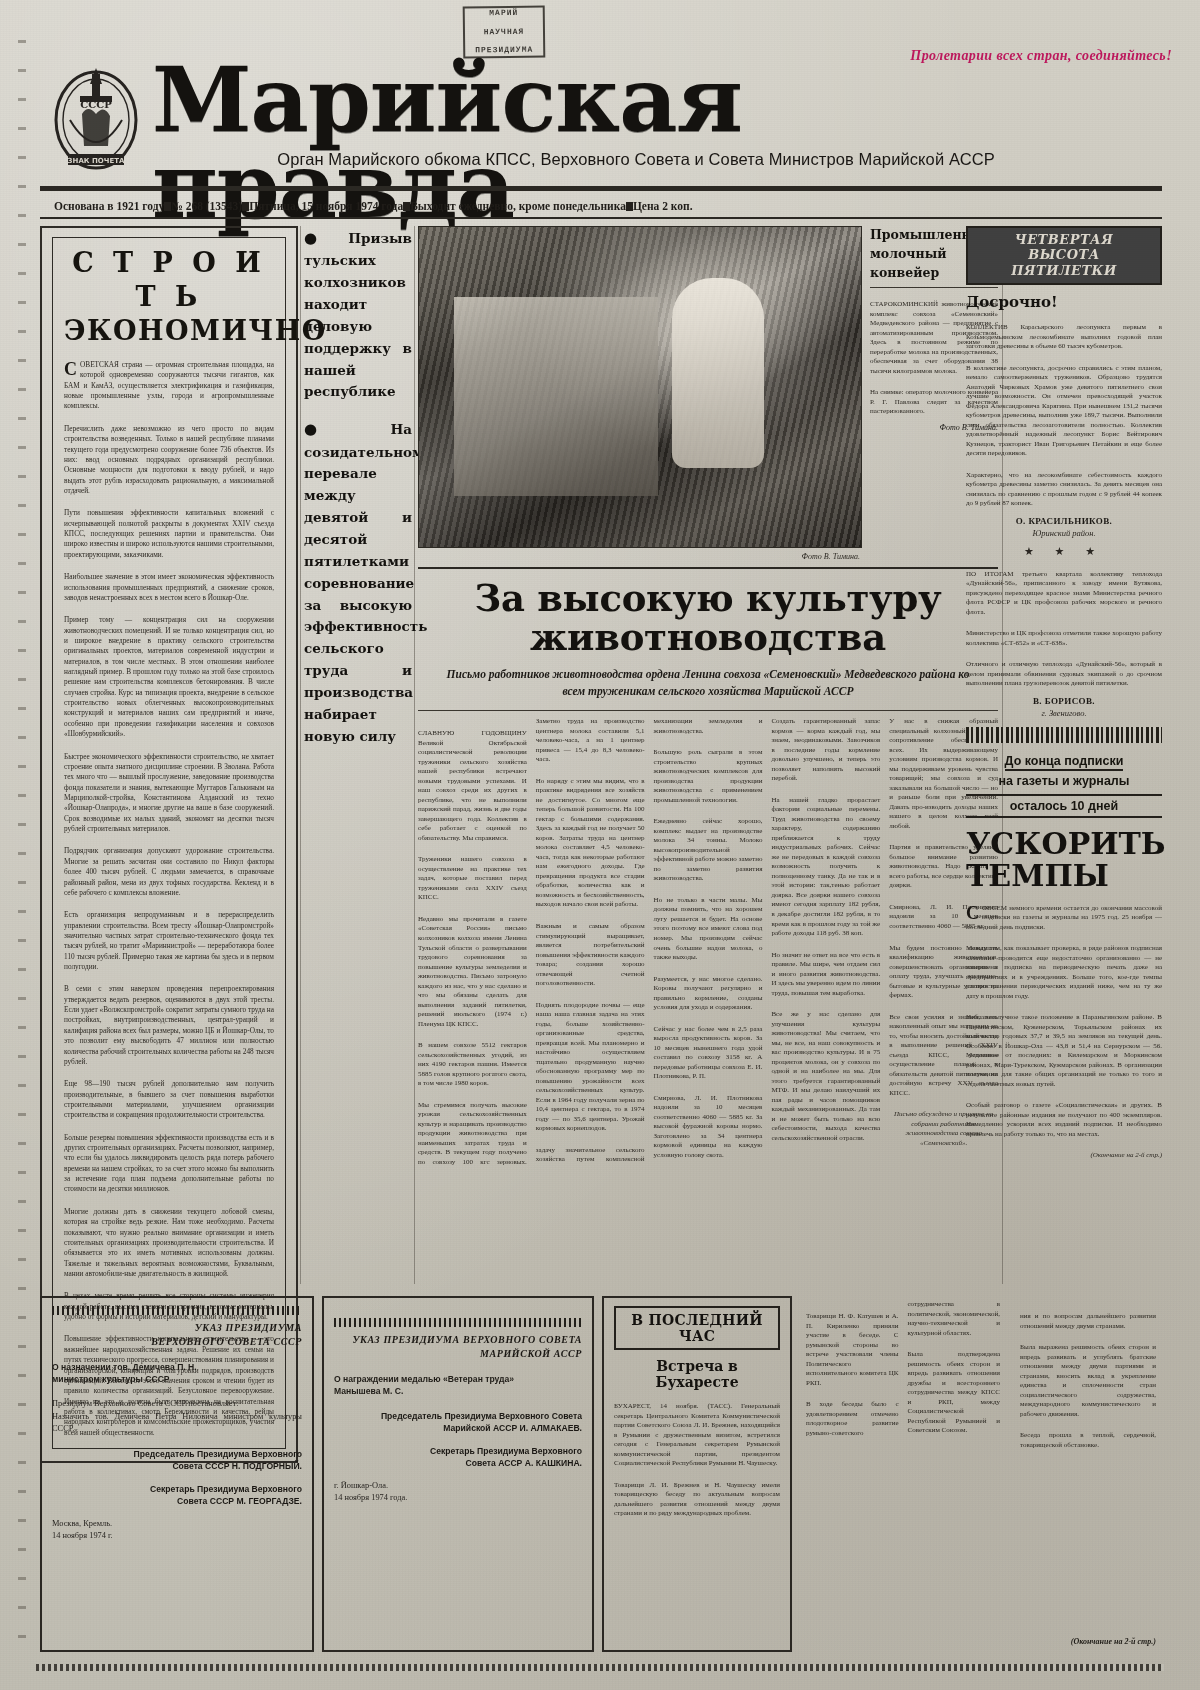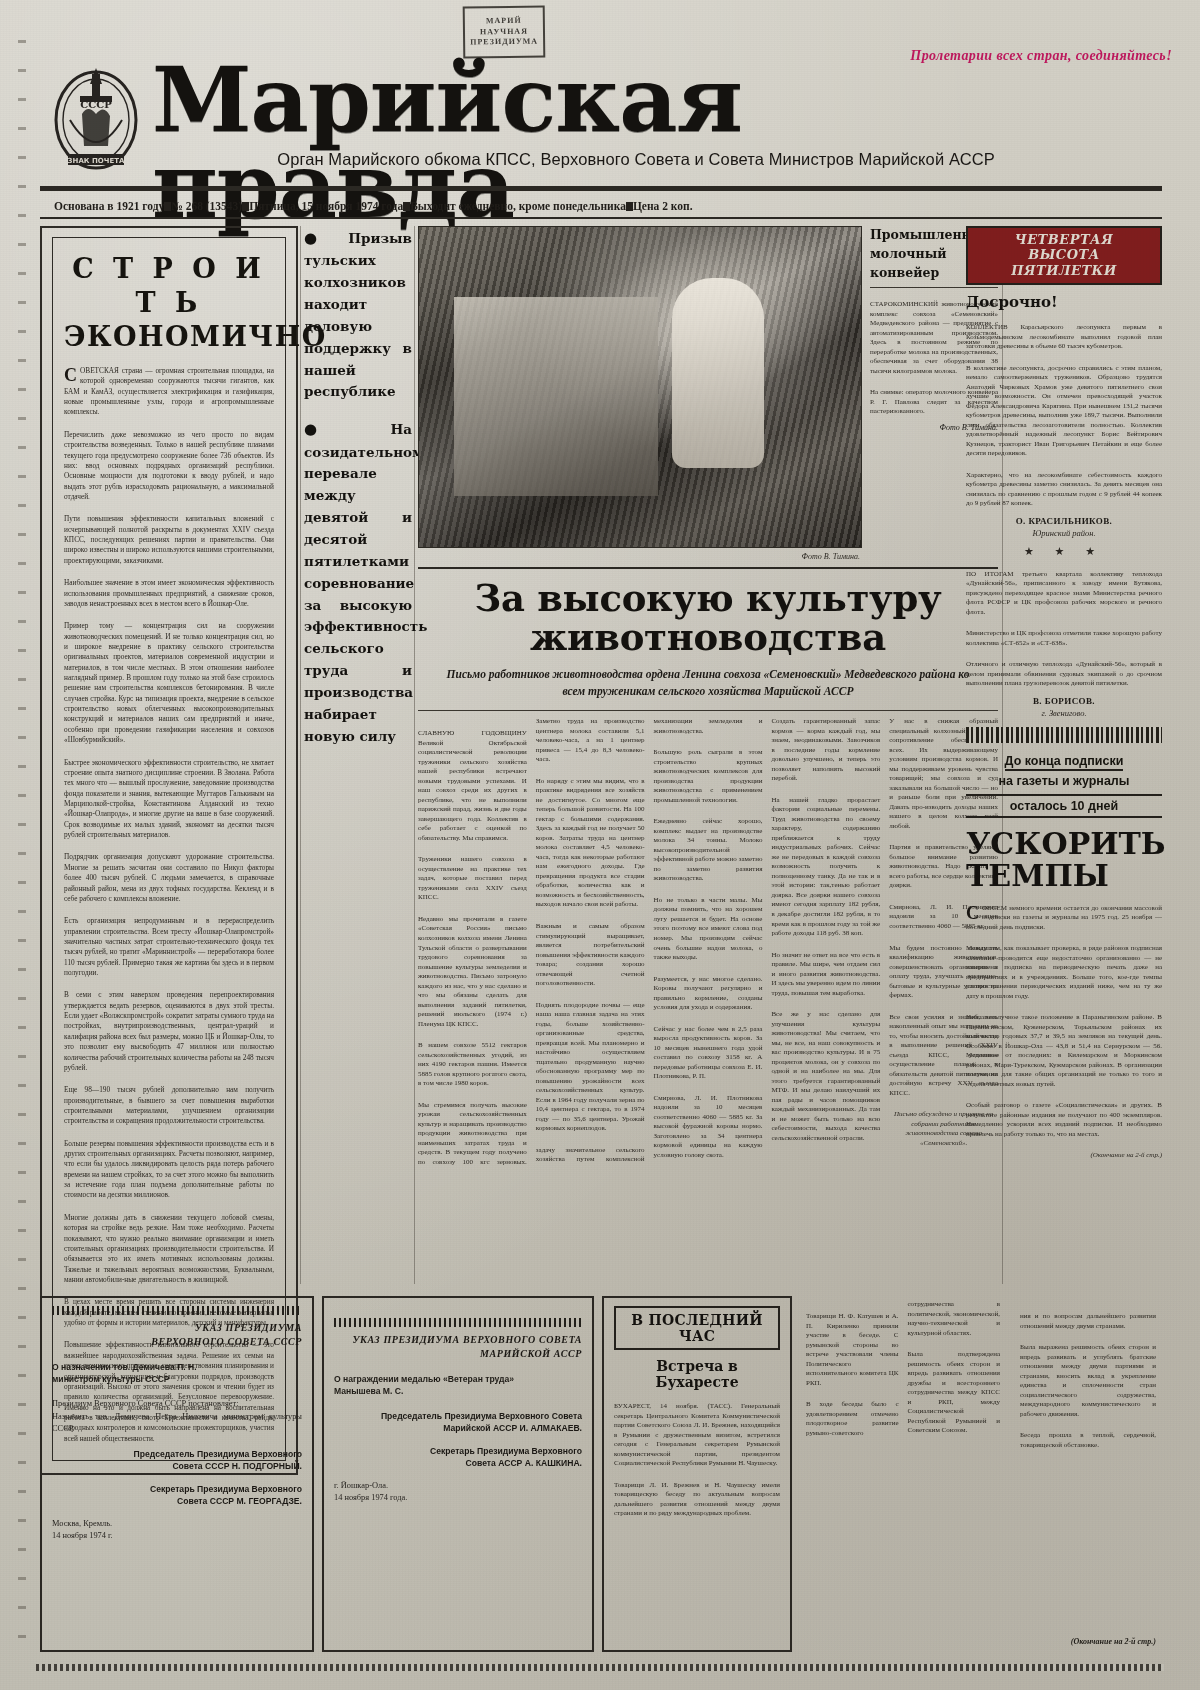--- a/index.html
+++ b/index.html
@@ -24,22 +24,22 @@
       repeating-linear-gradient(0deg, rgba(0,0,0,.05) 0 1px, rgba(255,255,255,.04) 1px 2px),
       repeating-linear-gradient(90deg, rgba(0,0,0,.035) 0 1px, rgba(255,255,255,.03) 1px 3px);
     mix-blend-mode:multiply;
   }
   .sheet{position:absolute;inset:0;}
 
   
   .stamp{
     position:absolute;left:463px;top:6px;width:78px;height:48px;
     border:2px solid #2a2722;
-    display:flex;flex-direction:column;align-items:center;justify-content:center;
-    font-family:Liberation Serif, serif;font-weight:bold;
+    display:flex;flex-direction:column;align-items:center;justify-content:space-between;
+    font-family:Liberation Mono, monospace;font-weight:bold;
     font-size:8px;letter-spacing:1px;line-height:1.35;color:#221f1b;
     transform:rotate(-.7deg);opacity:.85;
   }
   .slogan{
     position:absolute;right:28px;top:48px;
     font-family:"Liberation Serif",serif;font-style:italic;font-weight:bold;
     font-size:14px;letter-spacing:.4px;color:#be185d;
   }
   .emblem{position:absolute;left:40px;top:62px;width:112px;height:110px;}
   .title{
@@ -67,21 +67,21 @@
   .col{position:absolute;top:0;}
   .c1{left:0;width:258px;}
   .c2{left:264px;width:108px;}
   .c3{left:378px;width:580px;}
   .c4{left:926px;width:196px;}
 
   .vrule{position:absolute;top:0;width:1px;height:1058px;background:#5d584e;opacity:.55;}
 
   
   .frame{border:2px solid #2e2b26;padding:9px 10px 12px;box-sizing:border-box;}
-  .frame-inner{border:1px solid #2e2b26;padding:10px 11px;box-sizing:border-box;}
+  .frame-inner{border:1px solid #2e2b26;padding:4px 11px;box-sizing:border-box;}
   .lead-h{
     text-align:center;font-family:"DejaVu Serif",serif;font-weight:bold;
     font-size:27px;letter-spacing:5px;line-height:1.26;color:#16140f;margin:4px 0 12px;
   }
   .lead-h .l2{letter-spacing:1.5px;}
 
   p.body{
     margin:12px 0 6px;text-align:justify;
     font-family:"Liberation Serif",serif;font-size:7.3px;line-height:1.42;
     color:#2c2822;hyphens:auto;
@@ -127,21 +127,21 @@
     font-size:11.5px;line-height:1.5;color:#1d1a16;margin:0 28px 10px;
   }
   .hr2{height:2px;background:#2b2823;margin:6px 0 8px;}
   .hr1{height:1px;background:#3a362f;margin:5px 0 6px;}
 
   .colset-5{column-count:5;column-gap:9px;}
   .colset-2{column-count:2;column-gap:9px;}
 
   
   .rail-banner{
-    border:2px solid #23201b;background:#7f1d1d;color:#ddd8cd;
+    border:2px solid #23201b;background:#404040;color:#ddd8cd;
     font-family:"DejaVu Serif",serif;font-weight:bold;font-style:italic;
     font-size:13px;line-height:1.18;letter-spacing:.5px;text-align:center;
     padding:4px 16px 5px;
   }
   .rail-h{font-family:"DejaVu Serif",serif;font-weight:bold;font-size:15px;
     margin:8px 0 6px;color:#15130f;}
   .rail-sign{font-family:"Liberation Serif",serif;font-weight:bold;font-size:9px;
     text-align:center;margin:7px 0 2px;color:#1c1915;letter-spacing:.4px;}
   .rail-city{font-family:"Liberation Serif",serif;font-size:8.5px;text-align:center;
     font-style:italic;color:#2a2620;margin-bottom:6px;}

